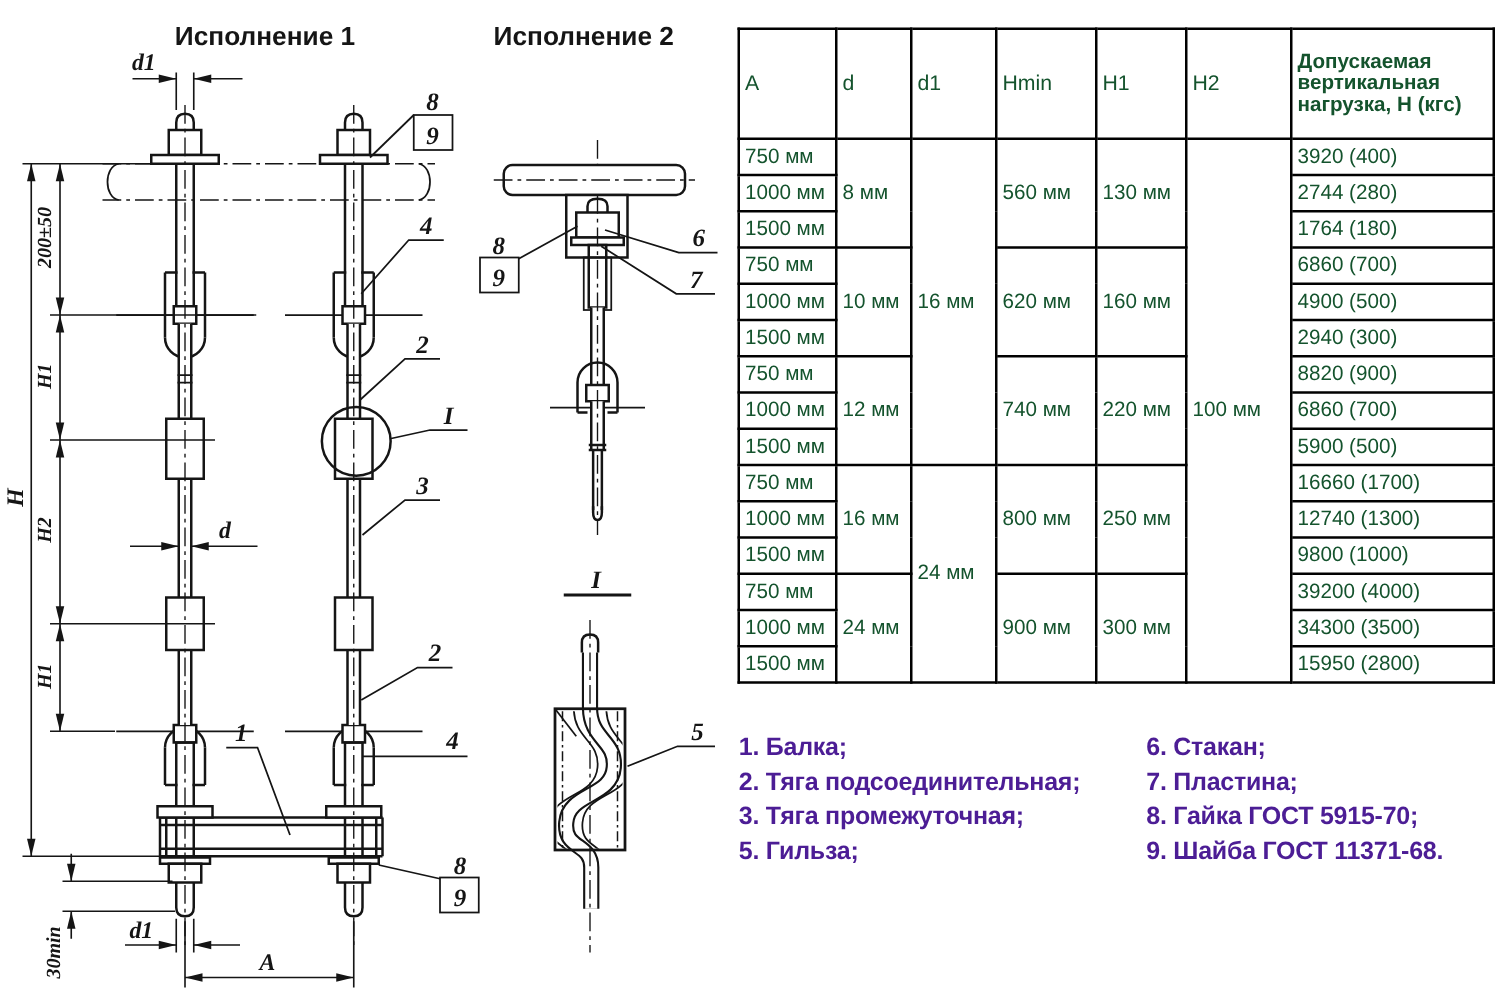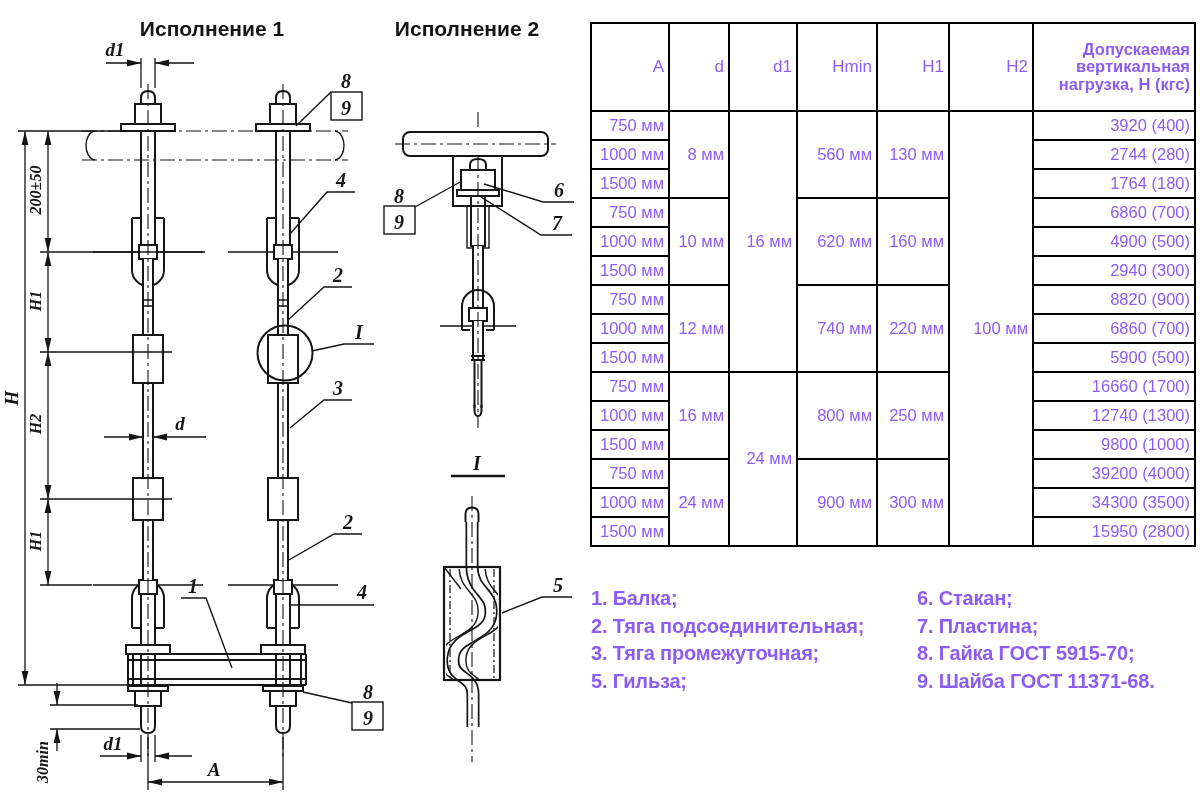--- a/index.html
+++ b/index.html
@@ -10,29 +10,29 @@
   .diml{font:italic 700 16px "Liberation Serif",serif;fill:#151515;}
   .dimlb{font:italic 700 19px "Liberation Serif",serif;fill:#151515;}
   .call{font:italic 700 20px "Liberation Serif",serif;fill:#151515;}
   .s{stroke:#151515;stroke-width:2;fill:none;}
   .sf{stroke:#151515;stroke-width:2;fill:#fff;}
   .thin{stroke:#151515;stroke-width:1.4;fill:none;}
   .cl{stroke:#151515;stroke-width:1.1;fill:none;stroke-dasharray:15 4 3 4;}
   .dim{stroke:#151515;stroke-width:1.3;fill:none;}
   .arr{fill:#151515;}
   .dtable{position:absolute;left:590px;top:22px;border-collapse:collapse;background:#fff;}
-  .dtable th,.dtable td{border:2px solid #000;text-align:right;vertical-align:middle;
-     font-size:16.5px;line-height:1.04;color:#8b5cf6;padding:0 4px;height:27px;
+  .dtable th,.dtable td{border:2px solid #000;text-align:left;vertical-align:middle;
+     font-size:16.5px;line-height:1.04;color:#14532d;padding:0 4px;height:27px;
      font-family:"Liberation Sans",sans-serif;}
   .dtable thead th{height:86px;font-weight:400;font-size:17px;}
   .dtable th.load-h{font-weight:700;font-size:16.5px;width:152px;}
   .legend{position:absolute;left:591px;top:585px;display:flex;}
   .legend-col{width:308px;}
   .legend-col.c2{width:300px;margin-left:18px;}
-  .legend-item{font-size:20px;font-weight:700;line-height:27.5px;color:#8b5cf6;
+  .legend-item{font-size:20px;font-weight:700;line-height:27.5px;color:#4c1d95;
      letter-spacing:-0.2px;white-space:nowrap;}
 </style>
 </head>
 <body>
 
 <div class="page">
 
 <svg width="590" height="806" viewBox="0 0 590 806" style="position:absolute;left:0;top:0;">
   <defs>
     <pattern id="thread" patternUnits="userSpaceOnUse" width="4" height="4">

